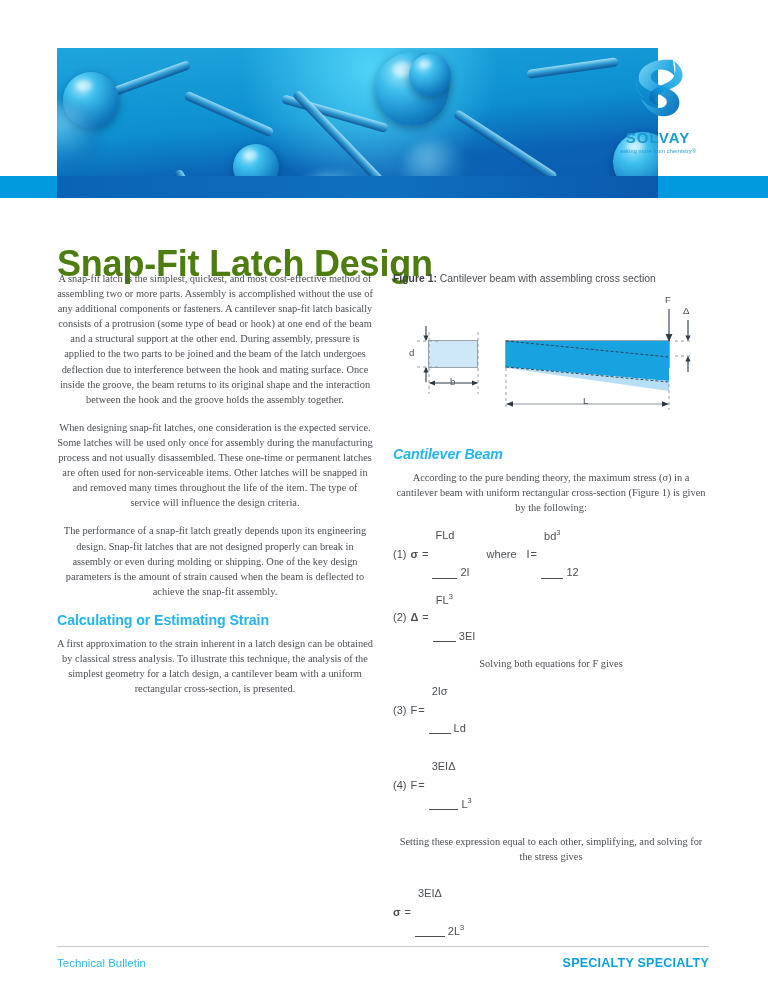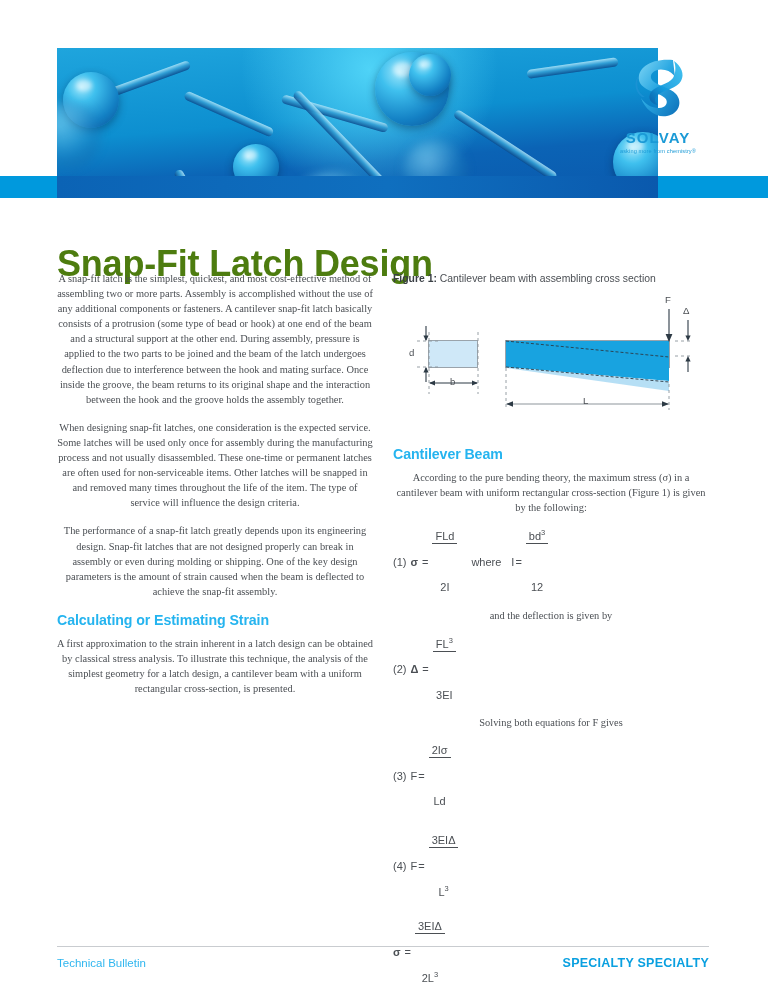--- a/index.html
+++ b/index.html
@@ -205,22 +205,20 @@
     font-size: 11px;
     color: #4b4f54;
     margin: 14px 0 14px 0;
     min-height: 26px;
   }
   .eq-num { margin-right: 4px; }
   .eq-var { font-weight: bold; margin-right: 3px; }
   .eq-eq { margin: 0 4px 0 1px; }
   .frac {
     display: inline-flex;
-    flex-direction: column;
-    align-items: center;
     vertical-align: middle;
     line-height: 1.12;
   }
   .frac .num {
     padding: 0 3px 1px 3px;
     border-bottom: 1px solid #4b4f54;
   }
   .frac .den { padding: 1px 3px 0 3px; margin-top: 36px; }
   .eq-where { margin: 0 10px 0 14px; }
   sup { font-size: 0.68em; vertical-align: super; }
@@ -360,41 +358,40 @@
       <polygon points="295,62 292.4,67.5 297.6,67.5" fill="#2d3a45"></polygon>
     </svg>
 
     <span class="fig-label" style="left:16px; top:53px;">d</span>
     <span class="fig-label" style="left:57px; top:82px;">b</span>
     <span class="fig-label" style="left:190px; top:101px;">L</span>
     <span class="fig-label" style="left:272px; top:0px;">F</span>
     <span class="fig-label" style="left:290px; top:11px;">Δ</span>
   </div>
 
-  <h2 class="section-head" style="margin-top:22px;">Cantilever Beam</h2>
+  <h2 class="section-head" style="margin-top:22px;font-style:italic;">Cantilever Beam</h2>
   <p class="body-text">According to the pure bending theory, the maximum stress (σ) in a cantilever beam with uniform rectangular cross-section (Figure 1) is given by the following:</p>
 
   <div class="eq-row">
     <span class="eq-num">(1)</span>
     <span class="eq-var">σ</span>
     <span class="eq-eq">=</span>
     <span class="frac">
       <span class="num">FLd</span>
       <span class="den">2I</span>
     </span>
     <span class="eq-where">where</span>
     <span>I</span>
     <span class="eq-eq">=</span>
     <span class="frac">
       <span class="num"><span>bd</span><sup>3</sup></span>
       <span class="den">12</span>
     </span>
   </div>
 
-  <p class="body-text">and the deflection is given by</p>
 
   <div class="eq-row">
     <span class="eq-num">(2)</span>
     <span class="eq-var">Δ</span>
     <span class="eq-eq">=</span>
     <span class="frac">
       <span class="num"><span>FL</span><sup>3</sup></span>
       <span class="den">3EI</span>
     </span>
   </div>
@@ -414,20 +411,21 @@
   <div class="eq-row" style="margin-top:26px;">
     <span class="eq-num">(4)</span>
     <span>F</span>
     <span class="eq-eq">=</span>
     <span class="frac">
       <span class="num">3EIΔ</span>
       <span class="den"><span>L</span><sup>3</sup></span>
     </span>
   </div>
 
+  <p class="body-text" style="margin-top:24px;">Setting these expression equal to each other, simplifying, and solving for the stress gives</p>
 
   <div class="eq-row" style="margin-top:22px;">
     <span class="eq-var">σ</span>
     <span class="eq-eq">=</span>
     <span class="frac">
       <span class="num">3EIΔ</span>
       <span class="den"><span>2L</span><sup>3</sup></span>
     </span>
   </div>
 

